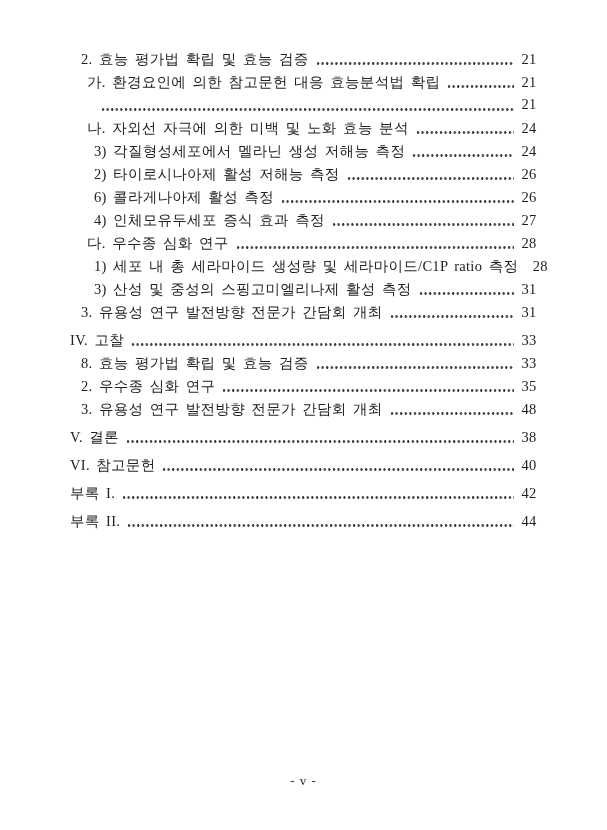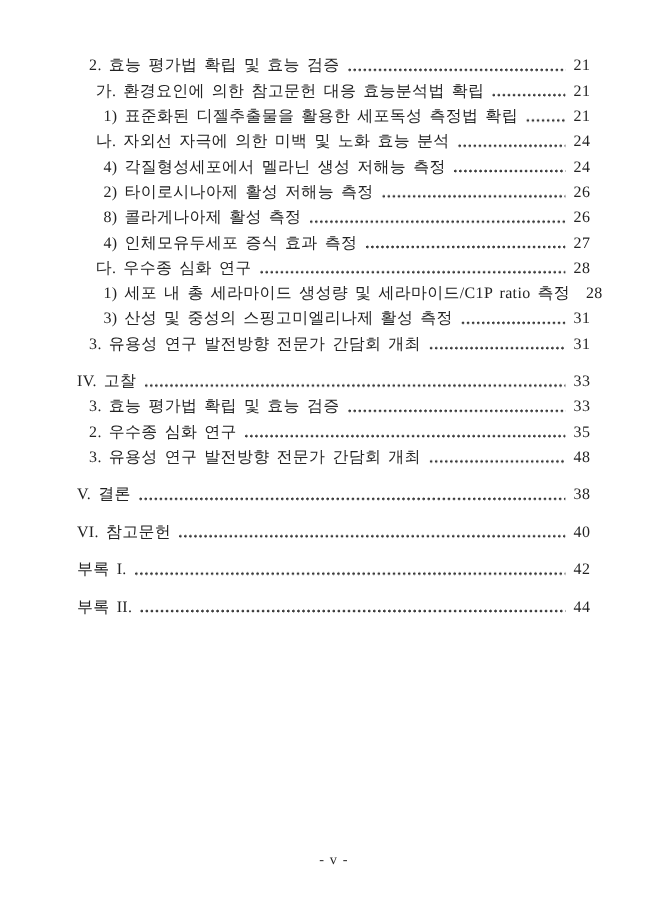--- a/index.html
+++ b/index.html
@@ -22,21 +22,21 @@
   }
   .toc-line {
     display: flex;
     align-items: baseline;
     height: 23px;
     font-size: 14.5px;
     letter-spacing: 0.3px;
     word-spacing: 2.5px;
     white-space: nowrap;
   }
-  .toc-line.gap { margin-top: 11px; }
+  .toc-line.gap { margin-top: 5px; }
   .toc-line.l0 { padding-left: 0; }
   .toc-line.l1 { padding-left: 11px; }
   .toc-line.l2 { padding-left: 17px; }
   .toc-line.l3 { padding-left: 24px; }
   .lbl { flex: 0 0 auto; }
   .dots {
     flex: 1 1 auto;
     align-self: center;
     height: 5px;
     margin: 0 5px 0 7px;
@@ -70,41 +70,40 @@
         <span class="lbl">2. 효능 평가법 확립 및 효능 검증</span>
         <span class="dots"></span>
         <span class="pg">21</span>
       </div>
       <div class="toc-line l2">
         <span class="lbl">가. 환경요인에 의한 참고문헌 대응 효능분석법 확립</span>
         <span class="dots"></span>
         <span class="pg">21</span>
       </div>
       <div class="toc-line l3">
-        <span class="lbl">1) 표준화된 디젤추출물을 활용한 세포독성 측정법 확립</span>
         <span class="dots"></span>
         <span class="pg">21</span>
       </div>
       <div class="toc-line l2">
         <span class="lbl">나. 자외선 자극에 의한 미백 및 노화 효능 분석</span>
         <span class="dots"></span>
         <span class="pg">24</span>
       </div>
       <div class="toc-line l3">
-        <span class="lbl">4) 각질형성세포에서 멜라닌 생성 저해능 측정</span>
+        <span class="lbl">3) 각질형성세포에서 멜라닌 생성 저해능 측정</span>
         <span class="dots"></span>
         <span class="pg">24</span>
       </div>
       <div class="toc-line l3">
         <span class="lbl">2) 타이로시나아제 활성 저해능 측정</span>
         <span class="dots"></span>
         <span class="pg">26</span>
       </div>
       <div class="toc-line l3">
-        <span class="lbl">8) 콜라게나아제 활성 측정</span>
+        <span class="lbl">6) 콜라게나아제 활성 측정</span>
         <span class="dots"></span>
         <span class="pg">26</span>
       </div>
       <div class="toc-line l3">
         <span class="lbl">4) 인체모유두세포 증식 효과 측정</span>
         <span class="dots"></span>
         <span class="pg">27</span>
       </div>
       <div class="toc-line l2">
         <span class="lbl">다. 우수종 심화 연구</span>
@@ -125,21 +124,21 @@
         <span class="lbl">3. 유용성 연구 발전방향 전문가 간담회 개최</span>
         <span class="dots"></span>
         <span class="pg">31</span>
       </div>
       <div class="toc-line l0 gap">
         <span class="lbl">IV. 고찰</span>
         <span class="dots"></span>
         <span class="pg">33</span>
       </div>
       <div class="toc-line l1">
-        <span class="lbl">3. 효능 평가법 확립 및 효능 검증</span>
+        <span class="lbl">8. 효능 평가법 확립 및 효능 검증</span>
         <span class="dots"></span>
         <span class="pg">33</span>
       </div>
       <div class="toc-line l1">
         <span class="lbl">2. 우수종 심화 연구</span>
         <span class="dots"></span>
         <span class="pg">35</span>
       </div>
       <div class="toc-line l1">
         <span class="lbl">3. 유용성 연구 발전방향 전문가 간담회 개최</span>

